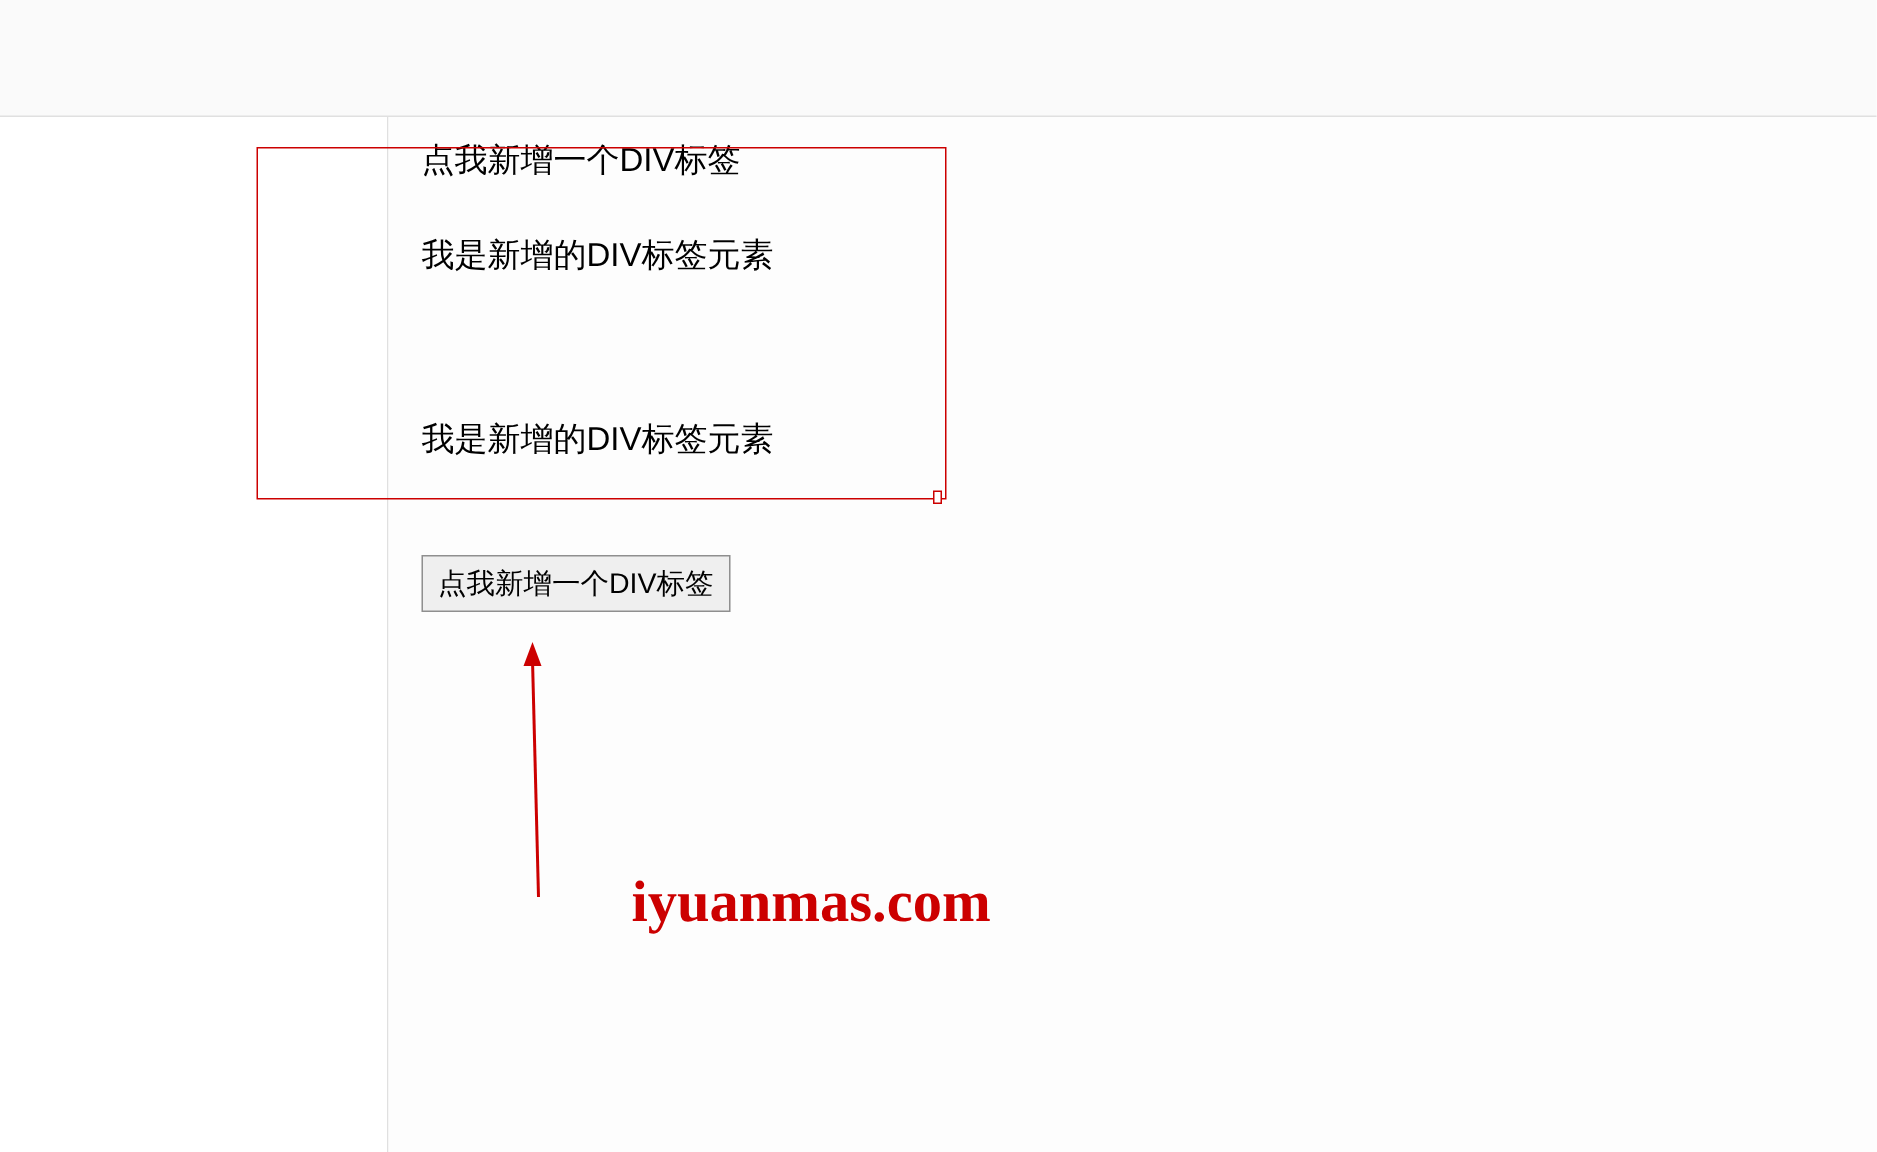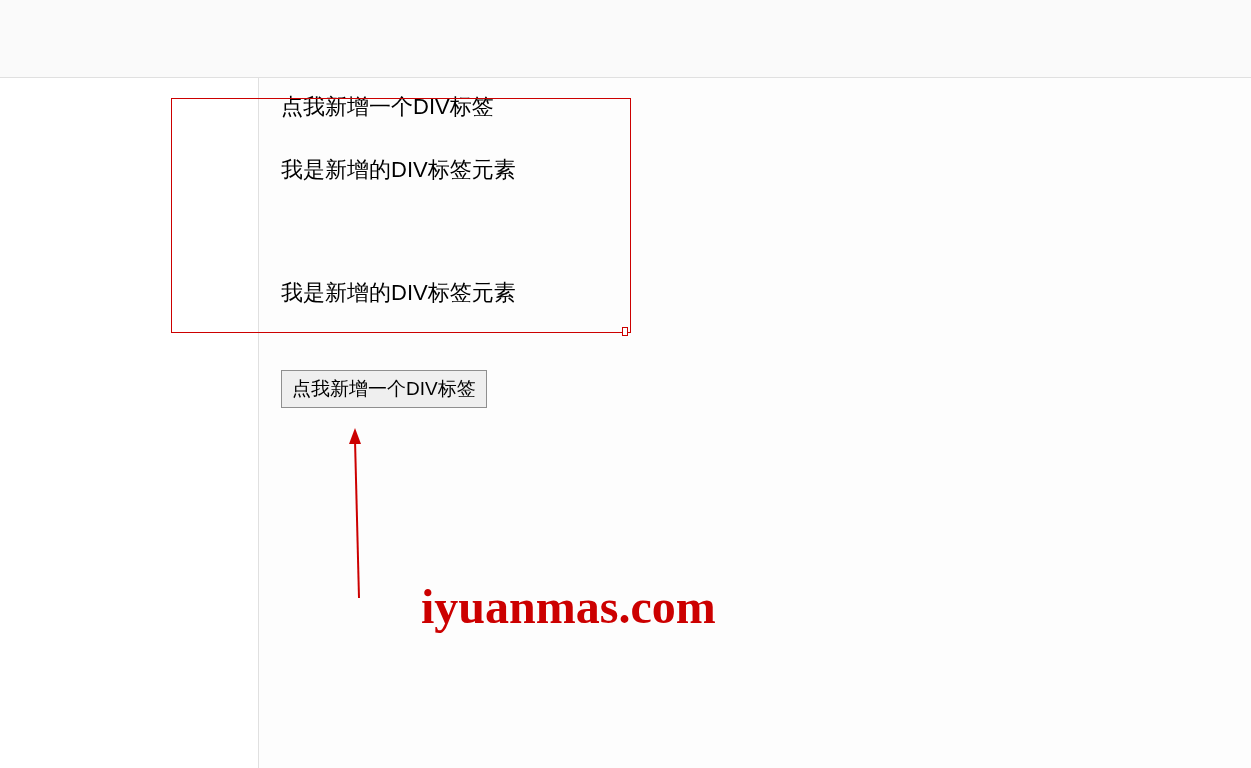--- a/index.html
+++ b/index.html
@@ -96,21 +96,21 @@
       top: 428px;
       left: 345px;
       width: 20px;
       height: 172px;
     }
     .watermark {
       position: absolute;
       top: 579px;
       left: 421px;
       font-family: Georgia, "Times New Roman", serif;
-      font-size: 48px;
+      font-size: 39px;
       font-weight: bold;
       color: #cc0000;
       letter-spacing: 0px;
     }
   </style>
 </head>
 <body>
 
 <div class="top-bar"></div>
 <div class="sidebar-line"></div>

